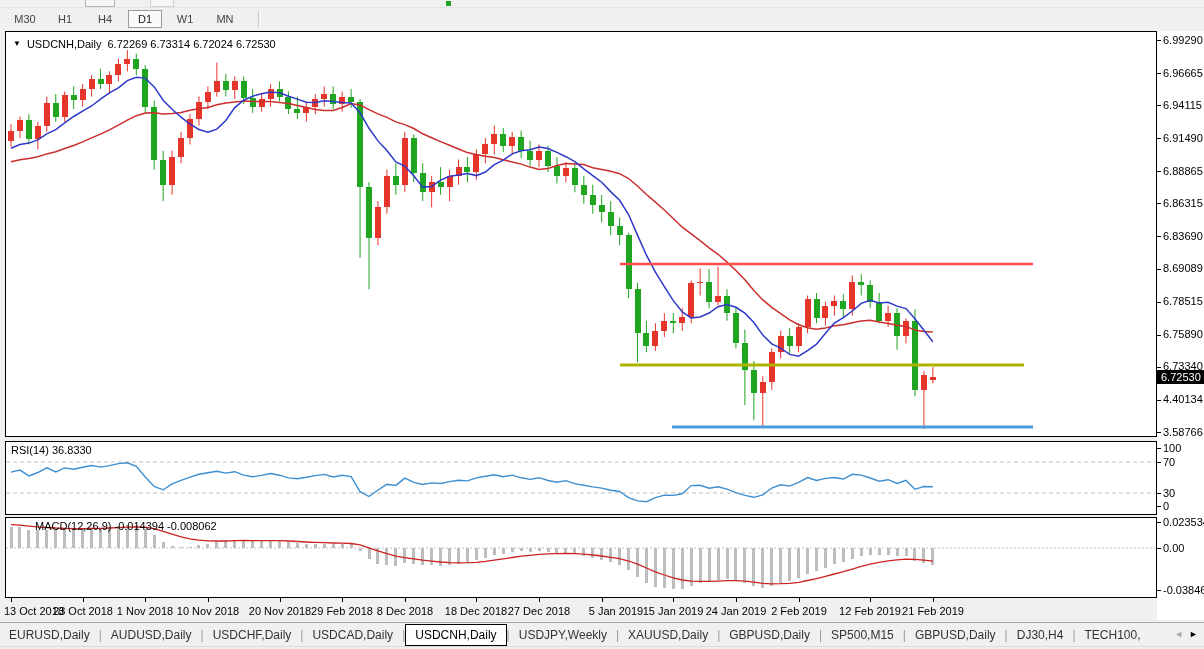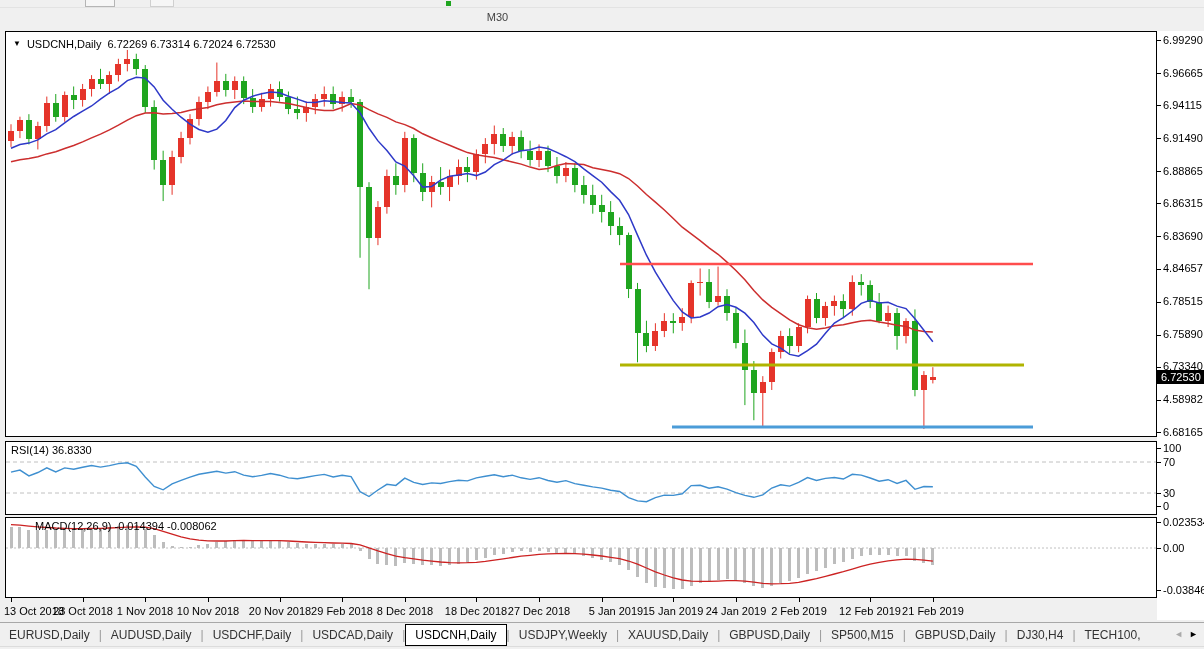--- a/index.html
+++ b/index.html
@@ -4,21 +4,21 @@
 <style>
   html,body{margin:0;padding:0;background:#d8d8d8;}
   #win{position:relative;width:1204px;height:649px;background:#f0f0f0;overflow:hidden;
        font-family:"Liberation Sans",sans-serif;font-size:11px;color:#000;}
   .abs{position:absolute;}
   
   #sliver{left:0;top:0;width:1204px;height:7px;background:#f0f0f0;border-bottom:1px solid #e3e3e3;}
   #sliver .frag{position:absolute;top:0;height:6px;background:#f6f6f6;border:1px solid #b5b5b5;border-top:none;}
   #sliver .dot{position:absolute;top:1px;width:5px;height:5px;}
   
-  #tfbar{left:0;top:8px;width:993px;height:22px;background:#f0f0f0;display:flex;align-items:center;padding-left:8px;box-sizing:border-box;flex-direction:column;}
+  #tfbar{left:0;top:8px;width:993px;height:22px;background:#f0f0f0;display:flex;align-items:center;padding-left:8px;box-sizing:border-box;}
   .tfbtn{min-width:22px;padding:2px 5px;margin-right:6px;text-align:center;color:#444;border:1px solid transparent;cursor:default;}
   .tfbtn.active{background:#fafafa;border:1px solid #9a9a9a;color:#222;}
   .tfsep{width:1px;height:16px;border-left:1px solid #c9c9c9;border-right:1px solid #fff;margin-left:10px;}
   
   .panel{position:absolute;left:5px;background:#fff;border:1px solid #000;}
   #pricePanel{top:31px;width:1150px;height:404px;}
   #rsiPanel{top:441px;width:1150px;height:72px;}
   #macdPanel{top:517px;width:1150px;height:79px;}
   .panel svg{display:block;}
   
@@ -465,31 +465,31 @@
     <div class="plabel" style="top:100px">6.94115</div>
     <div class="tdash" style="top:138px"></div>
     <div class="plabel" style="top:133px">6.91490</div>
     <div class="tdash" style="top:171px"></div>
     <div class="plabel" style="top:166px">6.88865</div>
     <div class="tdash" style="top:203px"></div>
     <div class="plabel" style="top:198px">6.86315</div>
     <div class="tdash" style="top:236px"></div>
     <div class="plabel" style="top:231px">6.83690</div>
     <div class="tdash" style="top:269px"></div>
-    <div class="plabel" style="top:263px">4.84657</div>
+    <div class="plabel" style="top:263px">8.69089</div>
     <div class="tdash" style="top:302px"></div>
     <div class="plabel" style="top:296px">6.78515</div>
     <div class="tdash" style="top:335px"></div>
     <div class="plabel" style="top:329px">6.75890</div>
     <div class="tdash" style="top:367px"></div>
     <div class="plabel" style="top:361px">6.73340</div>
     <div class="tdash" style="top:400px"></div>
-    <div class="plabel" style="top:394px">4.58982</div>
+    <div class="plabel" style="top:394px">4.40134</div>
     <div class="tdash" style="top:432px"></div>
-    <div class="plabel" style="top:427px">6.68165</div>
+    <div class="plabel" style="top:427px">3.58766</div>
     <div class="tdash" style="top:448px"></div>
     <div class="plabel" style="top:442.5px">100</div>
     <div class="tdash" style="top:462px"></div>
     <div class="plabel" style="top:456.5px">70</div>
     <div class="tdash" style="top:493px"></div>
     <div class="plabel" style="top:487.5px">30</div>
     <div class="tdash" style="top:506px"></div>
     <div class="plabel" style="top:500.5px">0</div>
     <div class="tdash" style="top:522px"></div>
     <div class="plabel" style="top:516.5px">0.023534</div>

